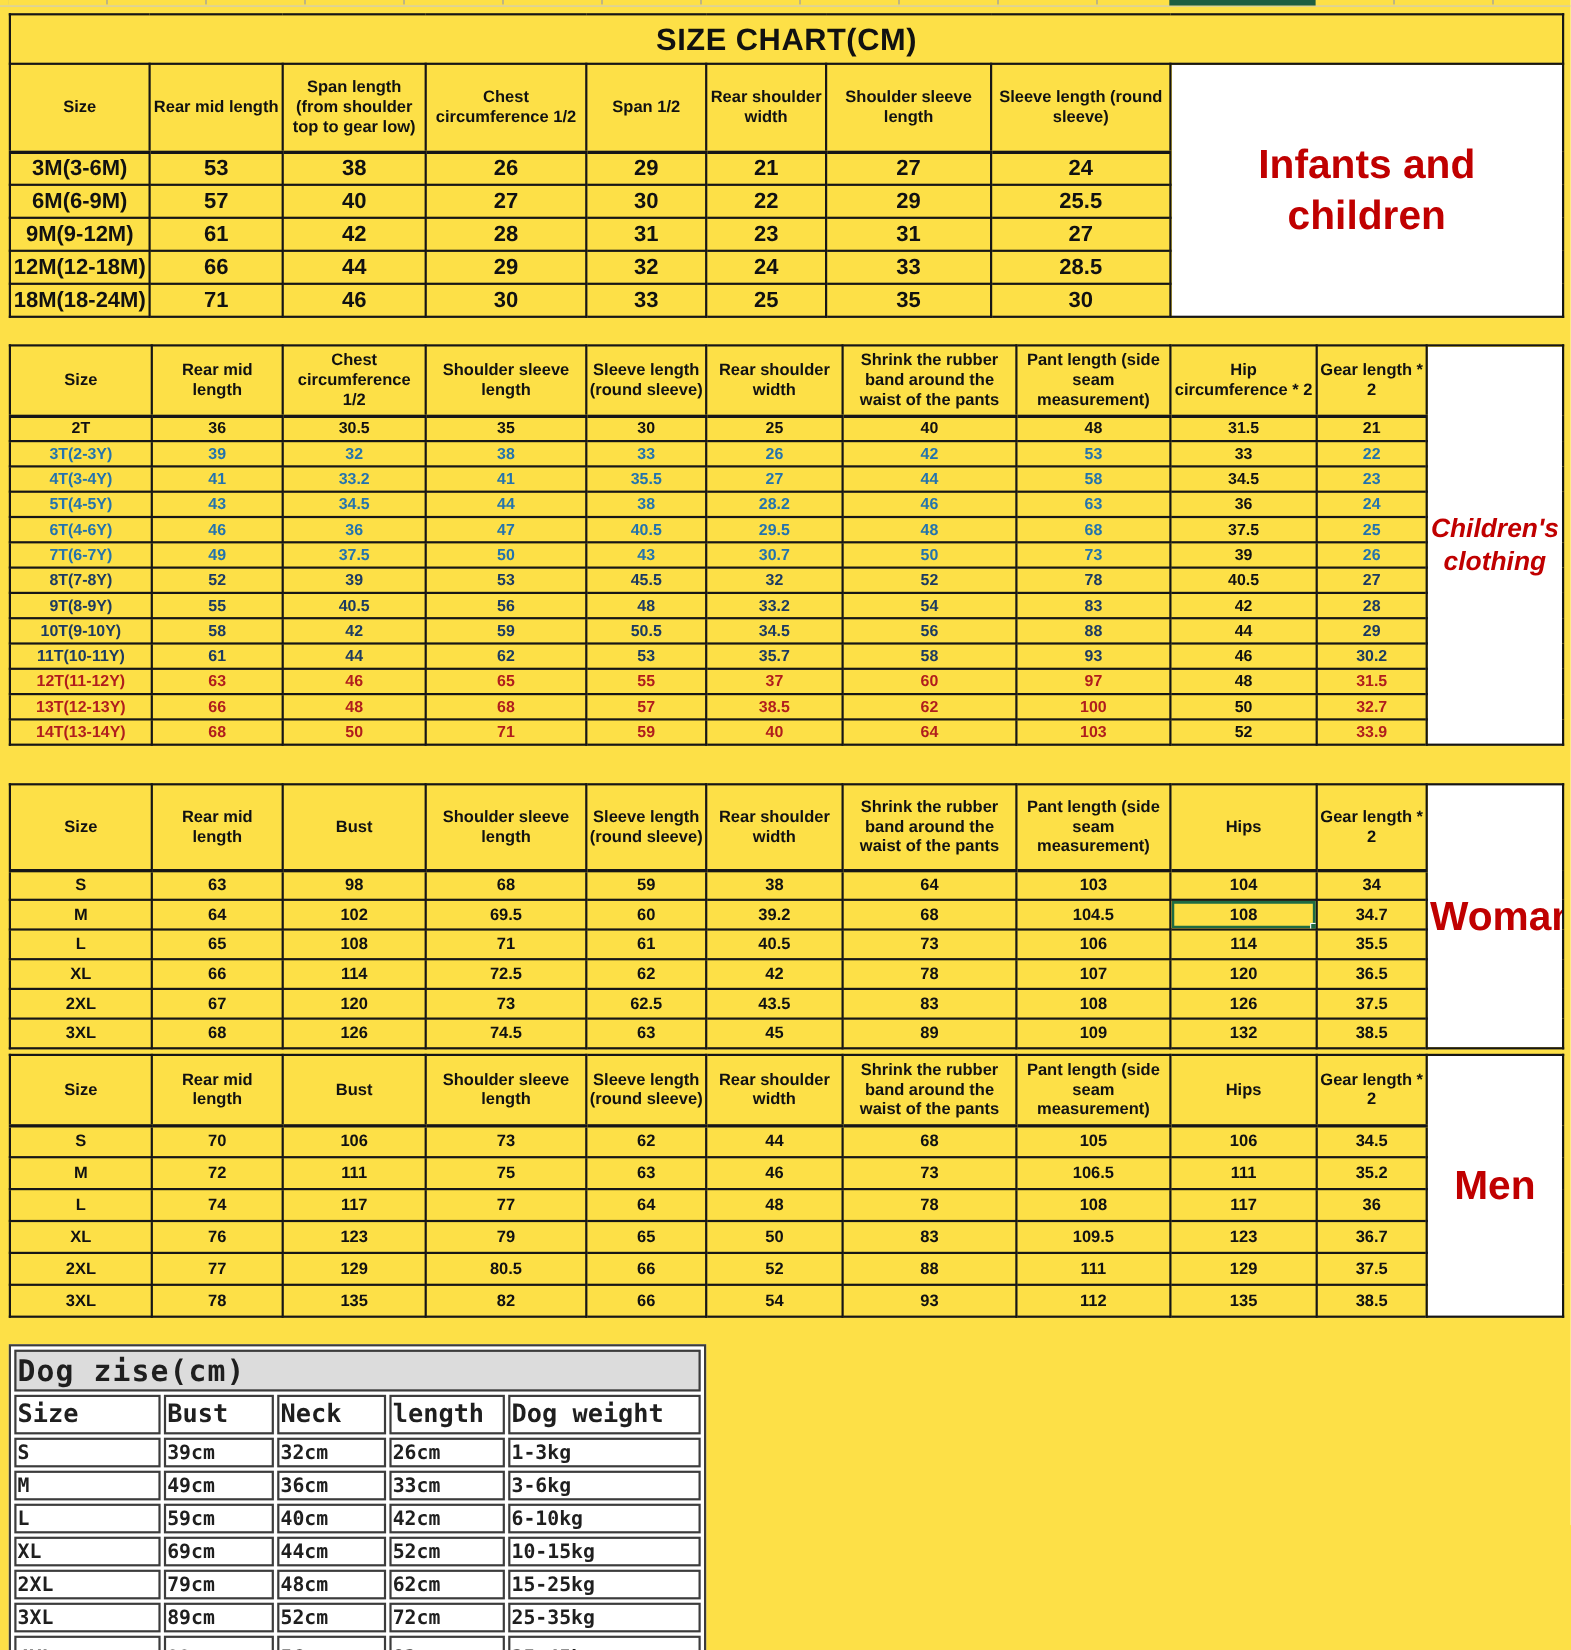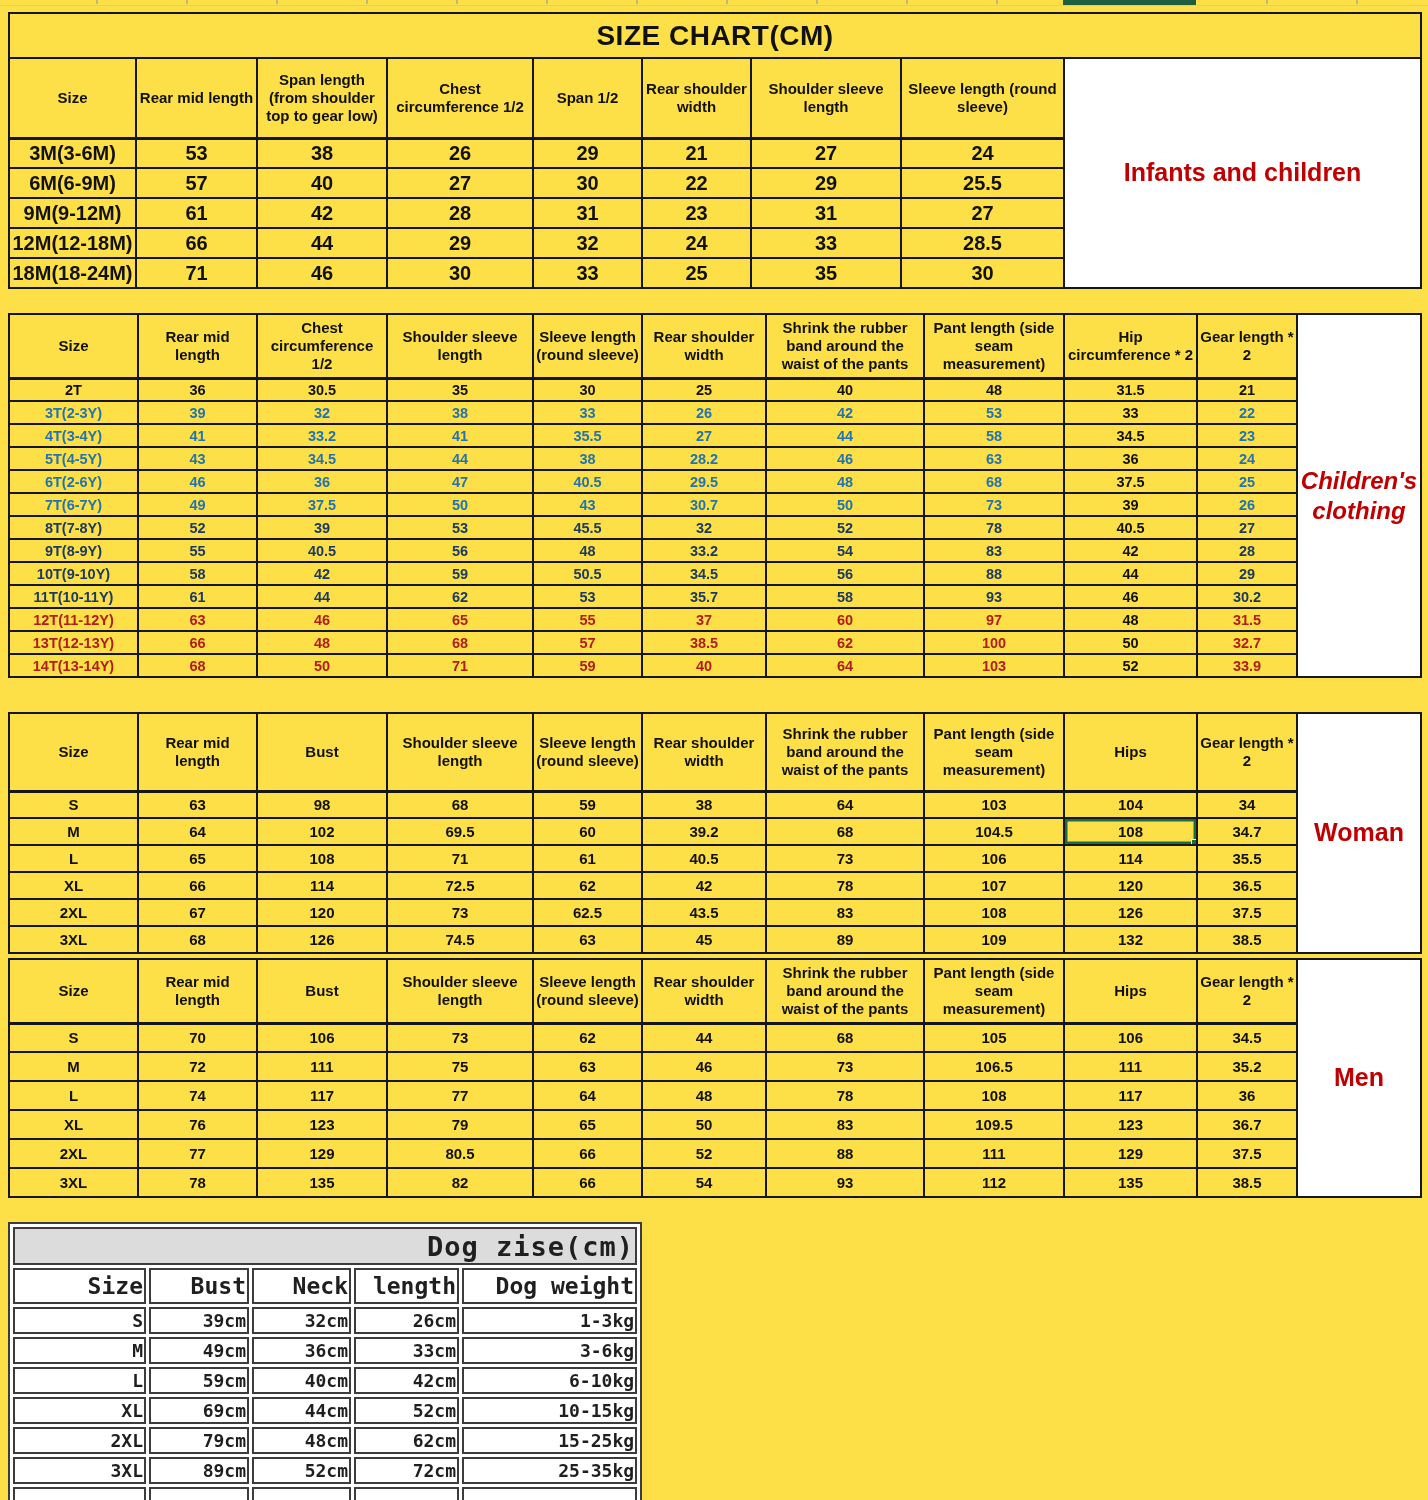--- a/index.html
+++ b/index.html
@@ -37,32 +37,32 @@
   #w-men tr.head{height:64px;}
   #w-men tr.datarow{height:29px;}
 
   
   tr.row-black td{color:#111111;}
   tr.row-blue  td{color:#2373ae;}
   tr.row-navy  td{color:#1c3a61;}
   tr.row-red   td{color:#b01d1d;}
   td.force-black{color:#111111 !important;}
 
-  td.side-label{color:#c00000;font-size:25px;line-height:1.25;background:#fff;}
+  td.side-label{color:#c00000;font-size:37px;line-height:1.25;background:#fff;}
   #w-children td.side-label{font-size:24px;font-style:italic;}
 
   
   td.selected{box-shadow:inset 0 0 0 2.5px #1e6b43;position:relative;}
   td.selected::after{content:"";position:absolute;right:-4px;bottom:-4px;width:7px;height:7px;
       background:#1e6b43;border:1.5px solid #ffffff;}
 
   
   table.dog{border-collapse:separate;border-spacing:3px;table-layout:fixed;width:100%;
       border:2px solid #3c3c3c;background:#fff;font-family:"DejaVu Sans Mono",monospace;}
-  table.dog td,table.dog th{border:2px solid #3c3c3c;text-align:right;vertical-align:middle;
+  table.dog td,table.dog th{border:2px solid #3c3c3c;text-align:left;vertical-align:middle;
       font-weight:700;color:#1f1f1f;overflow:hidden;}
   table.dog tr.title-row td{background:#dcdcdc;font-size:27px;height:32px;letter-spacing:1px;}
   table.dog tr.head th{font-size:23px;height:30px;}
   table.dog td.data{font-size:18px;}
   table.dog tr.datarow{height:22px;}
   table.dog tr.tall{height:40px;}
 </style>
 </head>
 <body>
 
@@ -224,21 +224,21 @@
             <td class="data">34.5</td>
             <td class="data">44</td>
             <td class="data">38</td>
             <td class="data">28.2</td>
             <td class="data">46</td>
             <td class="data">63</td>
             <td class="data force-black">36</td>
             <td class="data">24</td>
           </tr>
           <tr class="datarow row-blue">
-            <td class="data">6T(2-6Y)</td>
+            <td class="data">6T(4-6Y)</td>
             <td class="data">46</td>
             <td class="data">36</td>
             <td class="data">47</td>
             <td class="data">40.5</td>
             <td class="data">29.5</td>
             <td class="data">48</td>
             <td class="data">68</td>
             <td class="data force-black">37.5</td>
             <td class="data">25</td>
           </tr>

